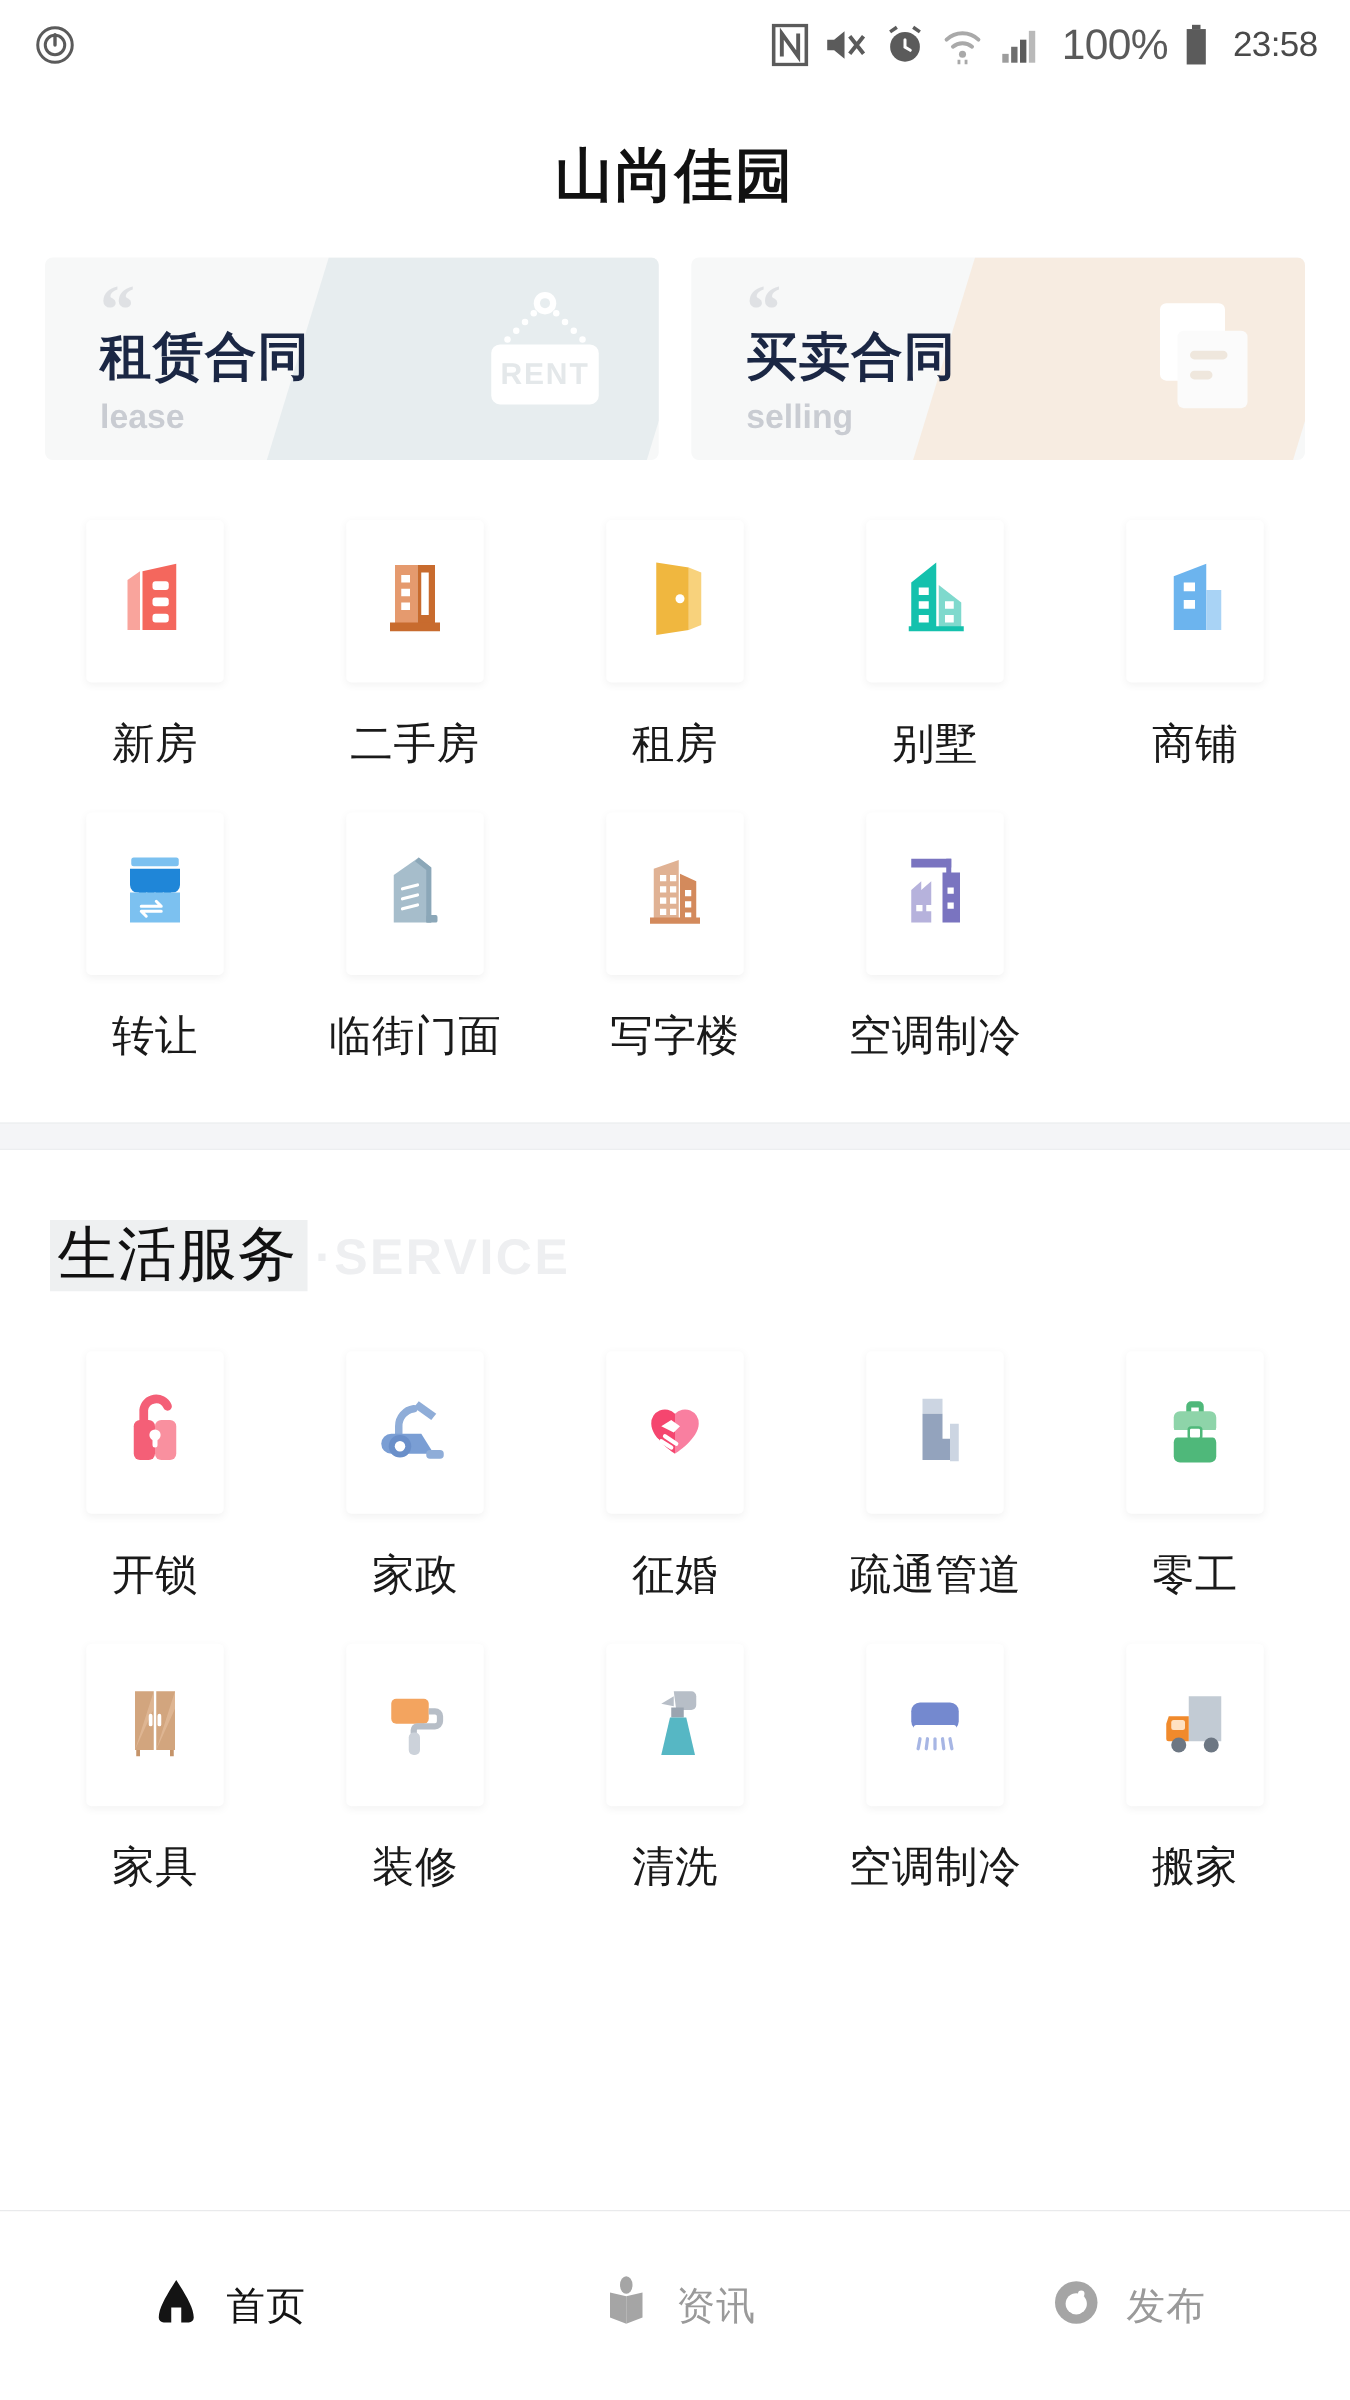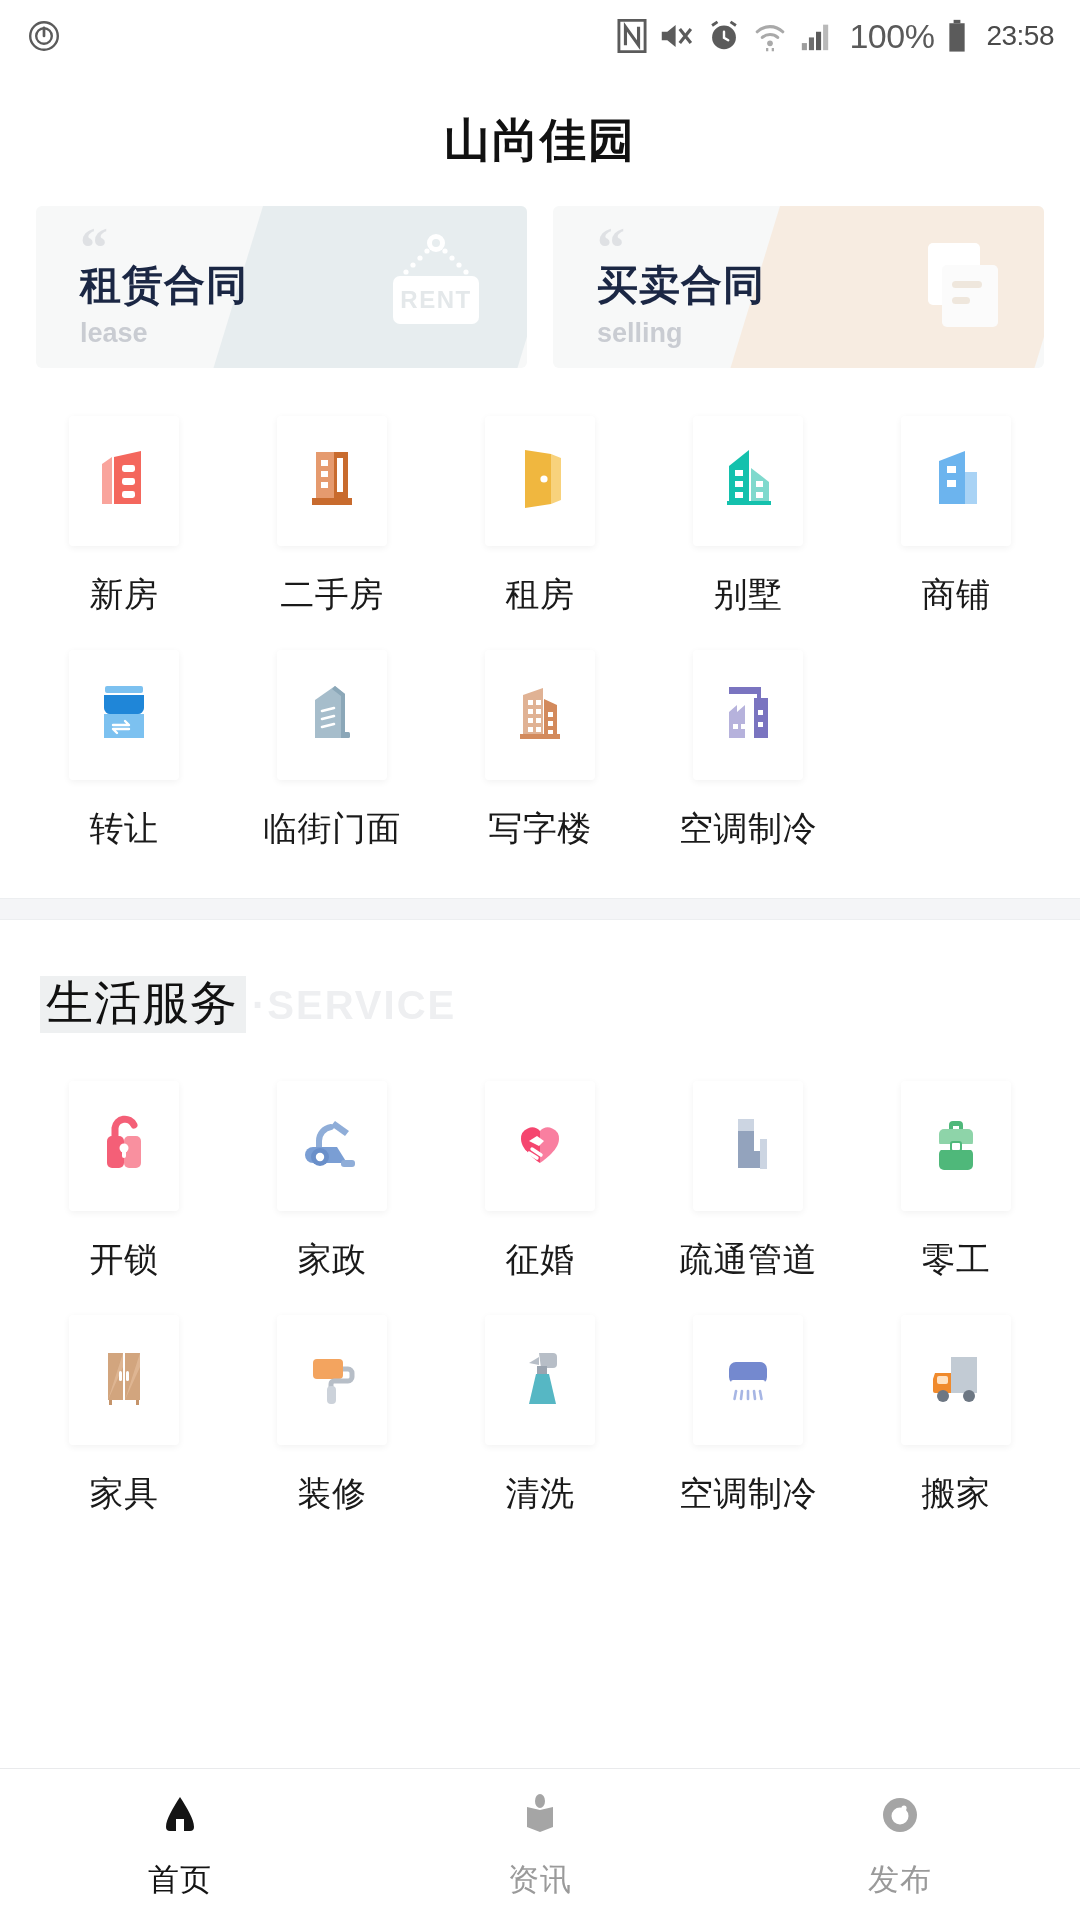--- a/index.html
+++ b/index.html
@@ -164,21 +164,21 @@
     left: 0; bottom: 0;
     width: 1080px;
     height: 152px;
     background: #ffffff;
     border-top: 1px solid #e9eaec;
     display: flex;
   }
   .nav-item {
     flex: 1;
     display: flex;
-    flex-direction: column;
+    flex-direction: row;
     align-items: center;
     justify-content: center;
     gap: 14px;
   }
   .nav-label {
     font-size: 31px;
     color: #9a9a9a;
     letter-spacing: 1px;
   }
   .nav-item.active .nav-label { color: #141414; }

